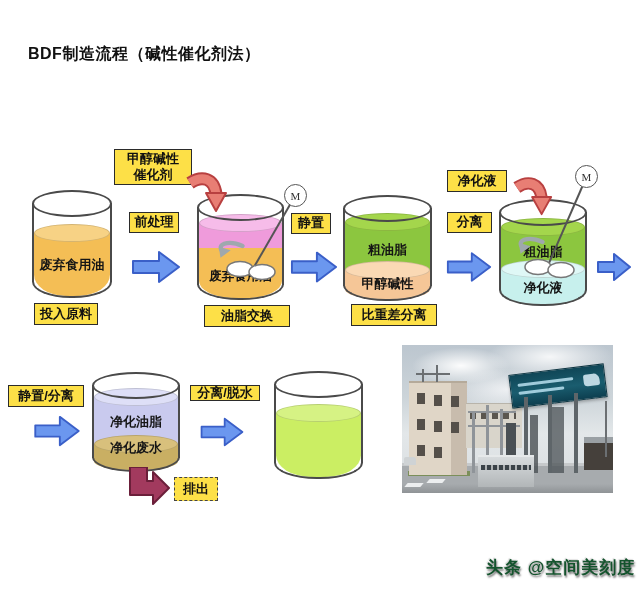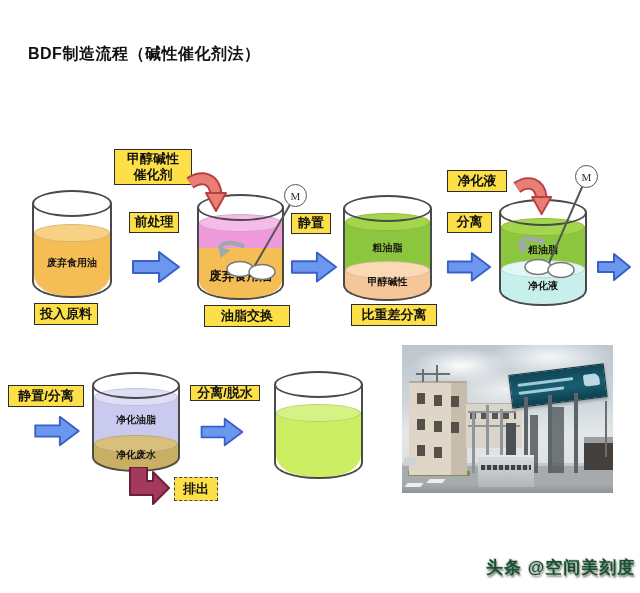--- a/index.html
+++ b/index.html
@@ -19,21 +19,21 @@
   
   .tank{position:absolute;}
   .layer{position:absolute;left:2px;right:2px;}
   .surf{position:absolute;left:0;right:0;top:-9px;height:18px;border-radius:50%;
         border:1px solid rgba(0,0,0,.14);box-sizing:border-box;}
   .layer.bottom{border-radius:0 0 42% 42% / 0 0 34% 34%;}
   .glass{position:absolute;left:0;top:13px;right:0;bottom:0;border:2px solid #4a4a4a;border-top:none;
          border-radius:0 0 48% 48% / 0 0 17% 17%;box-sizing:border-box;pointer-events:none;}
   .rim{position:absolute;left:0;top:0;right:0;height:27px;border:2px solid #4a4a4a;border-radius:50%;
        box-sizing:border-box;pointer-events:none;}
-  .tlabel{position:absolute;left:0;right:0;text-align:center;font-size:10px;font-weight:700;color:#151515;}
+  .tlabel{position:absolute;left:0;right:0;text-align:center;font-size:13px;font-weight:700;color:#151515;}
 
   
   .c-orange{background:var(--waste_oil,#F4BE55);}        .s-orange{background:#F7D285;}
   .c-pink{background:var(--pink_catalyst,#EF9BDB);}      .s-pink{background:#F6BCE9;}
   .c-green{background:var(--crude_oil_green,#8CC63F);}   .s-green{background:#A4D64C;}
   .c-tan{background:var(--glycerin_waste,#F5C697);}      .s-tan{background:#FAD9B4;}
   .c-cyan{background:var(--purify_cyan,#C7F0ED);}        .s-cyan{background:#DFF8F6;}
   .c-lav{background:var(--purified_oil_lavender,#C9CAEE);}.s-lav{background:#DEDFF7;}
   .c-khaki{background:var(--purified_water_khaki,#C9AF63);}.s-khaki{background:#D8C07C;}
   .c-chart{background:var(--biodiesel_green,#CBEE63);}   .s-chart{background:#D6F284;}
@@ -194,21 +194,21 @@
   <div class="tank" style="left:92px;top:372px;width:88px;height:100px;">
     <div class="layer c-lav" style="top:25px;height:47px;">
       <div class="surf s-lav"></div>
     </div>
     <div class="layer bottom c-khaki" style="top:72px;bottom:2px;">
       <div class="surf s-khaki"></div>
     </div>
     <div class="glass"></div>
     <div class="rim"></div>
     <div class="tlabel" style="top:41px;">净化油脂</div>
-    <div class="tlabel" style="top:76px;">净化废水</div>
+    <div class="tlabel" style="top:67px;">净化废水</div>
   </div>
 
   <svg class="abs" style="left:120px;top:467px;" width="50" height="42" viewBox="0 0 50 42">
     <polygon points="10,0 27,0 27,14 33,14 33,5 49,21 33,37 33,28 10,28" fill="#A23A5E" stroke="#6B1F3A" stroke-width="2" stroke-linejoin="round"></polygon>
   </svg>
   <div class="abs lbox dashed" style="left:162px;top:477px;width:44px;height:24px;margin-left:12px;">排出</div>
 
   <div class="abs lbox" style="left:190px;top:385px;width:70px;height:16px;">分离/脱水</div>
   <svg class="abs" style="left:198px;top:416px;" width="48" height="32" viewBox="0 0 50 36">
     <path d="M2,12 H28 V3 L48,18 L28,33 V24 H2 Z" fill="#6B97EF" stroke="#3A5FC8" stroke-width="2" stroke-linejoin="round"></path>

